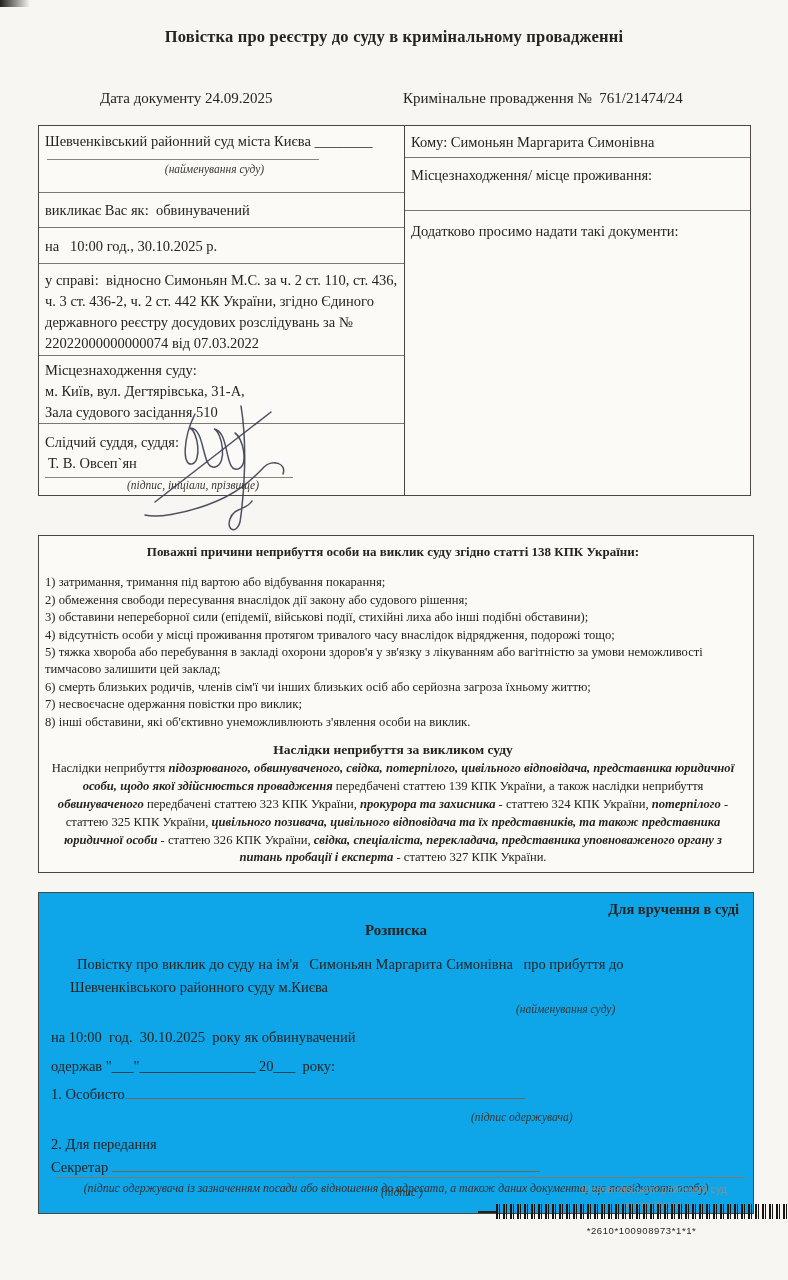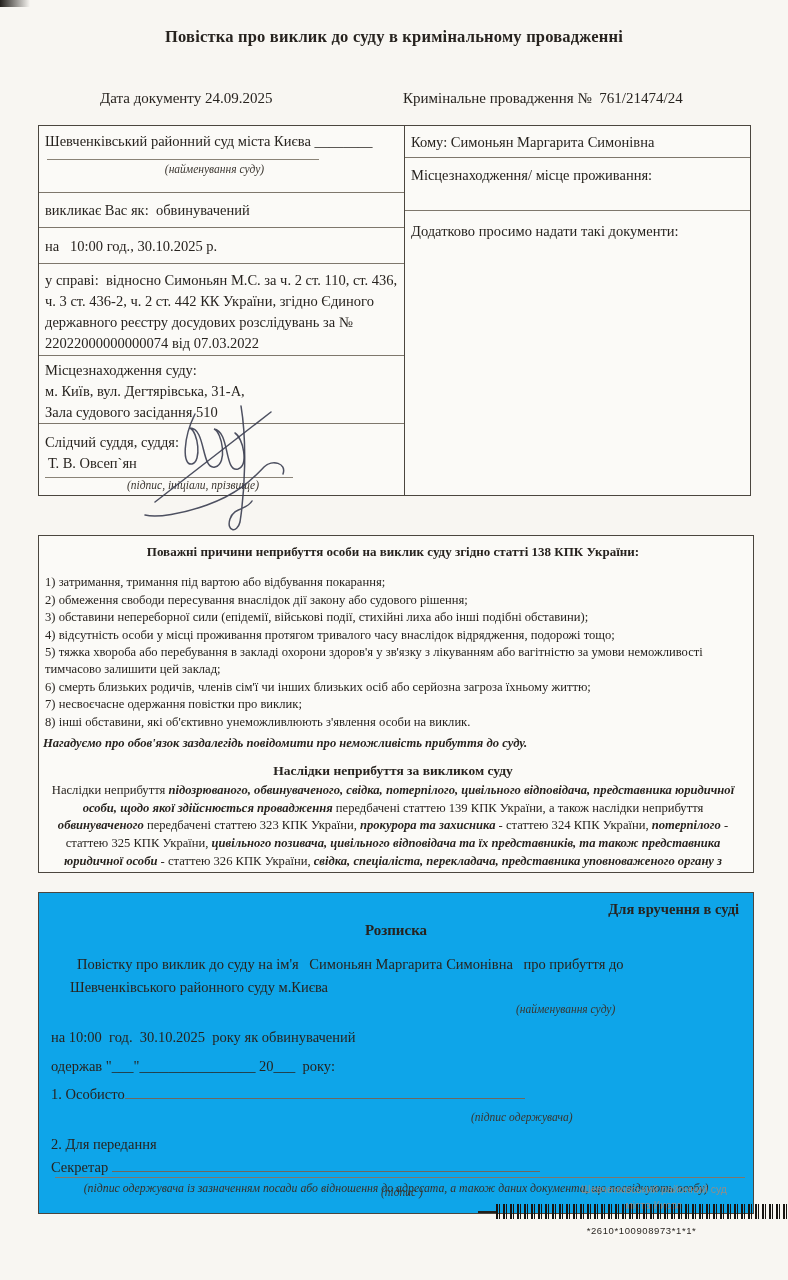--- a/index.html
+++ b/index.html
@@ -89,21 +89,21 @@
     font-size:9.5px; letter-spacing:.6px; color:#2a2622; z-index:6;
     font-family:"Liberation Sans","DejaVu Sans",sans-serif; }
 </style>
 </head>
 <body>
 
 <div class="page">
 
   <div class="artifact"></div>
 
-  <div class="doc-title">Повістка про виклик до суду в кримінальному провадженні</div>
+  <div class="doc-title">Повістка про реєстру до суду в кримінальному провадженні</div>
   <div class="meta-date pre">Дата документу 24.09.2025</div>
   <div class="meta-case pre">Кримінальне провадження №  761/21474/24</div>
 
   <div class="table1">
     <div class="col-left">
       <div class="row r1">
         <div class="pre nowrap">Шевченківський районний суд міста Києва ________</div>
         <div class="partial-rule"></div>
         <div class="caption cap-center">(найменування суду)</div>
       </div>
@@ -151,21 +151,20 @@
   <div class="box2">
     <div class="heading">Поважні причини неприбуття особи на виклик суду згідно статті 138 КПК України:</div>
     <div class="item">1) затримання, тримання під вартою або відбування покарання;</div>
     <div class="item">2) обмеження свободи пересування внаслідок дії закону або судового рішення;</div>
     <div class="item">3) обставини непереборної сили (епідемії, військові події, стихійні лиха або інші подібні обставини);</div>
     <div class="item">4) відсутність особи у місці проживання протягом тривалого часу внаслідок відрядження, подорожі тощо;</div>
     <div class="item">5) тяжка хвороба або перебування в закладі охорони здоров'я у зв'язку з лікуванням або вагітністю за умови неможливості тимчасово залишити цей заклад;</div>
     <div class="item">6) смерть близьких родичів, членів сім'ї чи інших близьких осіб або серйозна загроза їхньому життю;</div>
     <div class="item">7) несвоєчасне одержання повістки про виклик;</div>
     <div class="item">8) інші обставини, які об'єктивно унеможливлюють з'явлення особи на виклик.</div>
-    <div class="reminder">Нагадуємо про обов'язок заздалегідь повідомити про неможливість прибуття до суду.</div>
     <div class="cons-title">Наслідки неприбуття за викликом суду</div>
     <div class="cons-para"><span>Наслідки неприбуття </span><span class="bi">підозрюваного, обвинуваченого, свідка, потерпілого, цивільного відповідача, представника юридичної особи, щодо якої здійснюється провадження</span><span> передбачені статтею 139 КПК України, а також наслідки неприбуття </span><span class="bi">обвинуваченого</span><span> передбачені статтею 323 КПК України, </span><span class="bi">прокурора та захисника</span><span> - статтею 324 КПК України, </span><span class="bi">потерпілого</span><span> - статтею 325 КПК України, </span><span class="bi">цивільного позивача, цивільного відповідача та їх представників, та також представника юридичної особи</span><span> - статтею 326 КПК України, </span><span class="bi">свідка, спеціаліста, перекладача, представника уповноваженого органу з питань пробації і експерта</span><span> - статтею 327  КПК України.</span></div>
   </div>
 
   <div class="box3">
     <div class="corner-note">Для вручення в суді</div>
     <div class="receipt-title">Розписка</div>
     <div class="receipt-para">
       <span class="pre">Повістку про виклик до суду на ім'я</span>
       <span class="pre" style="margin:0 7px;">Симоньян Маргарита Симонівна</span>

